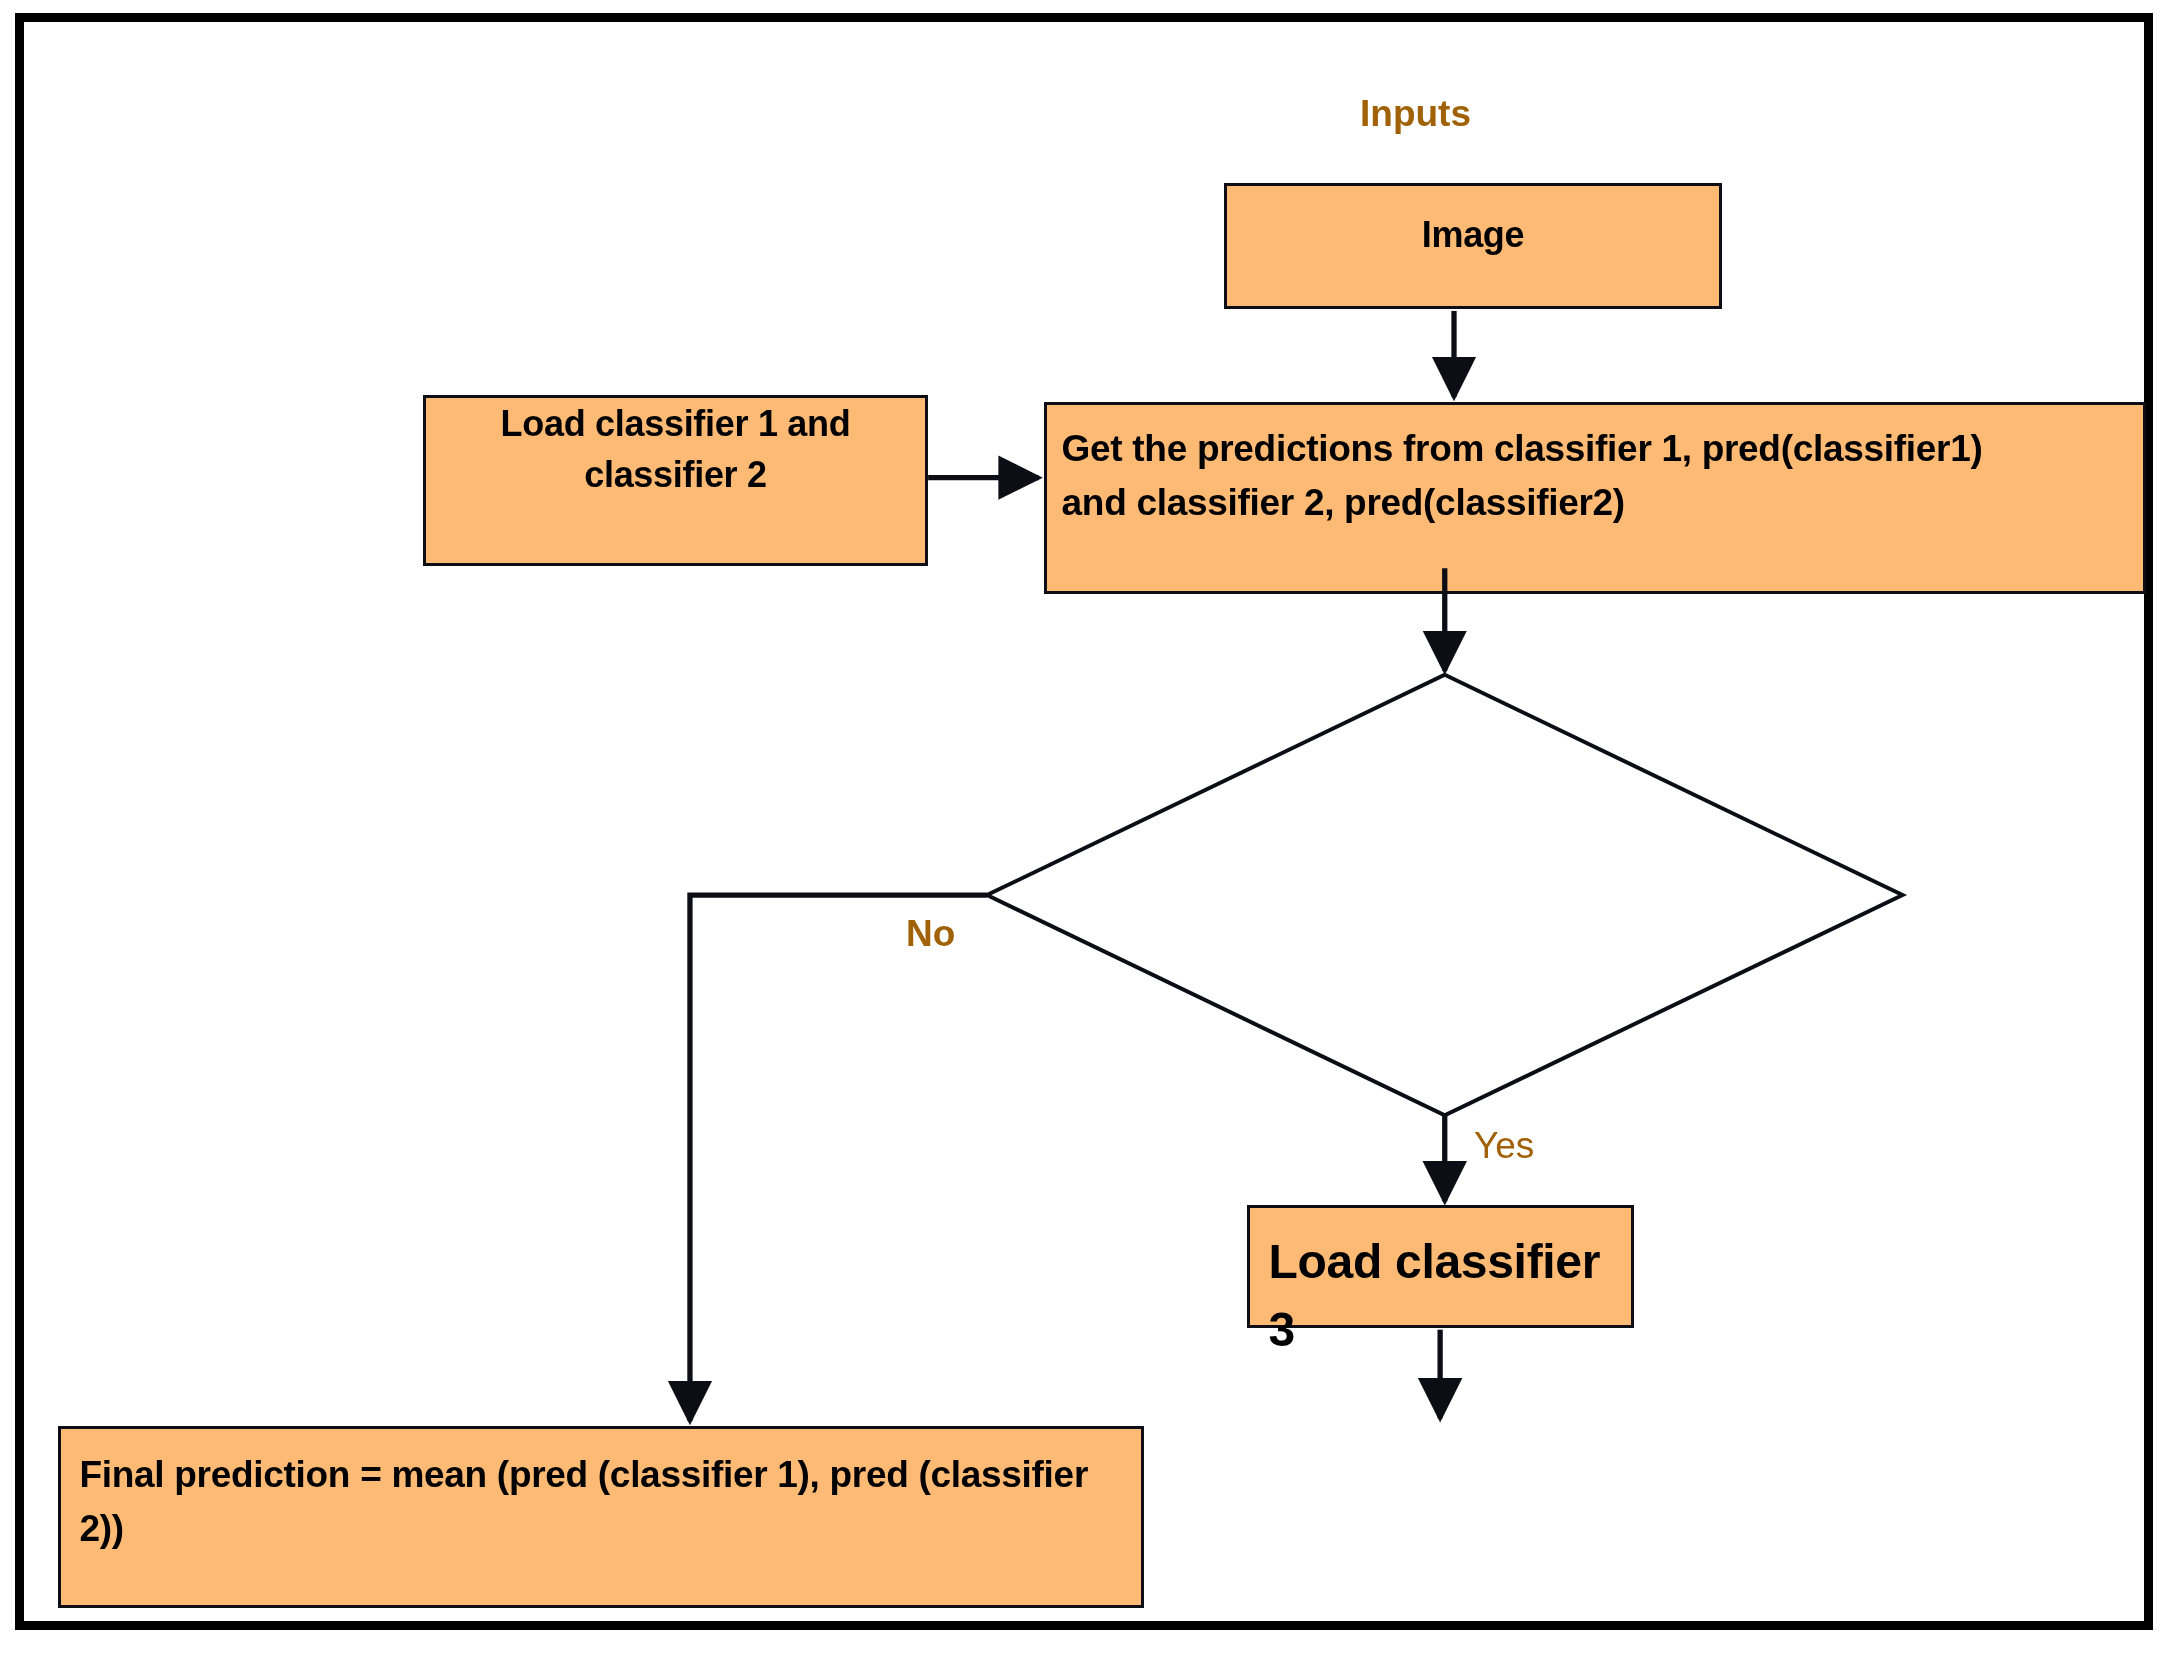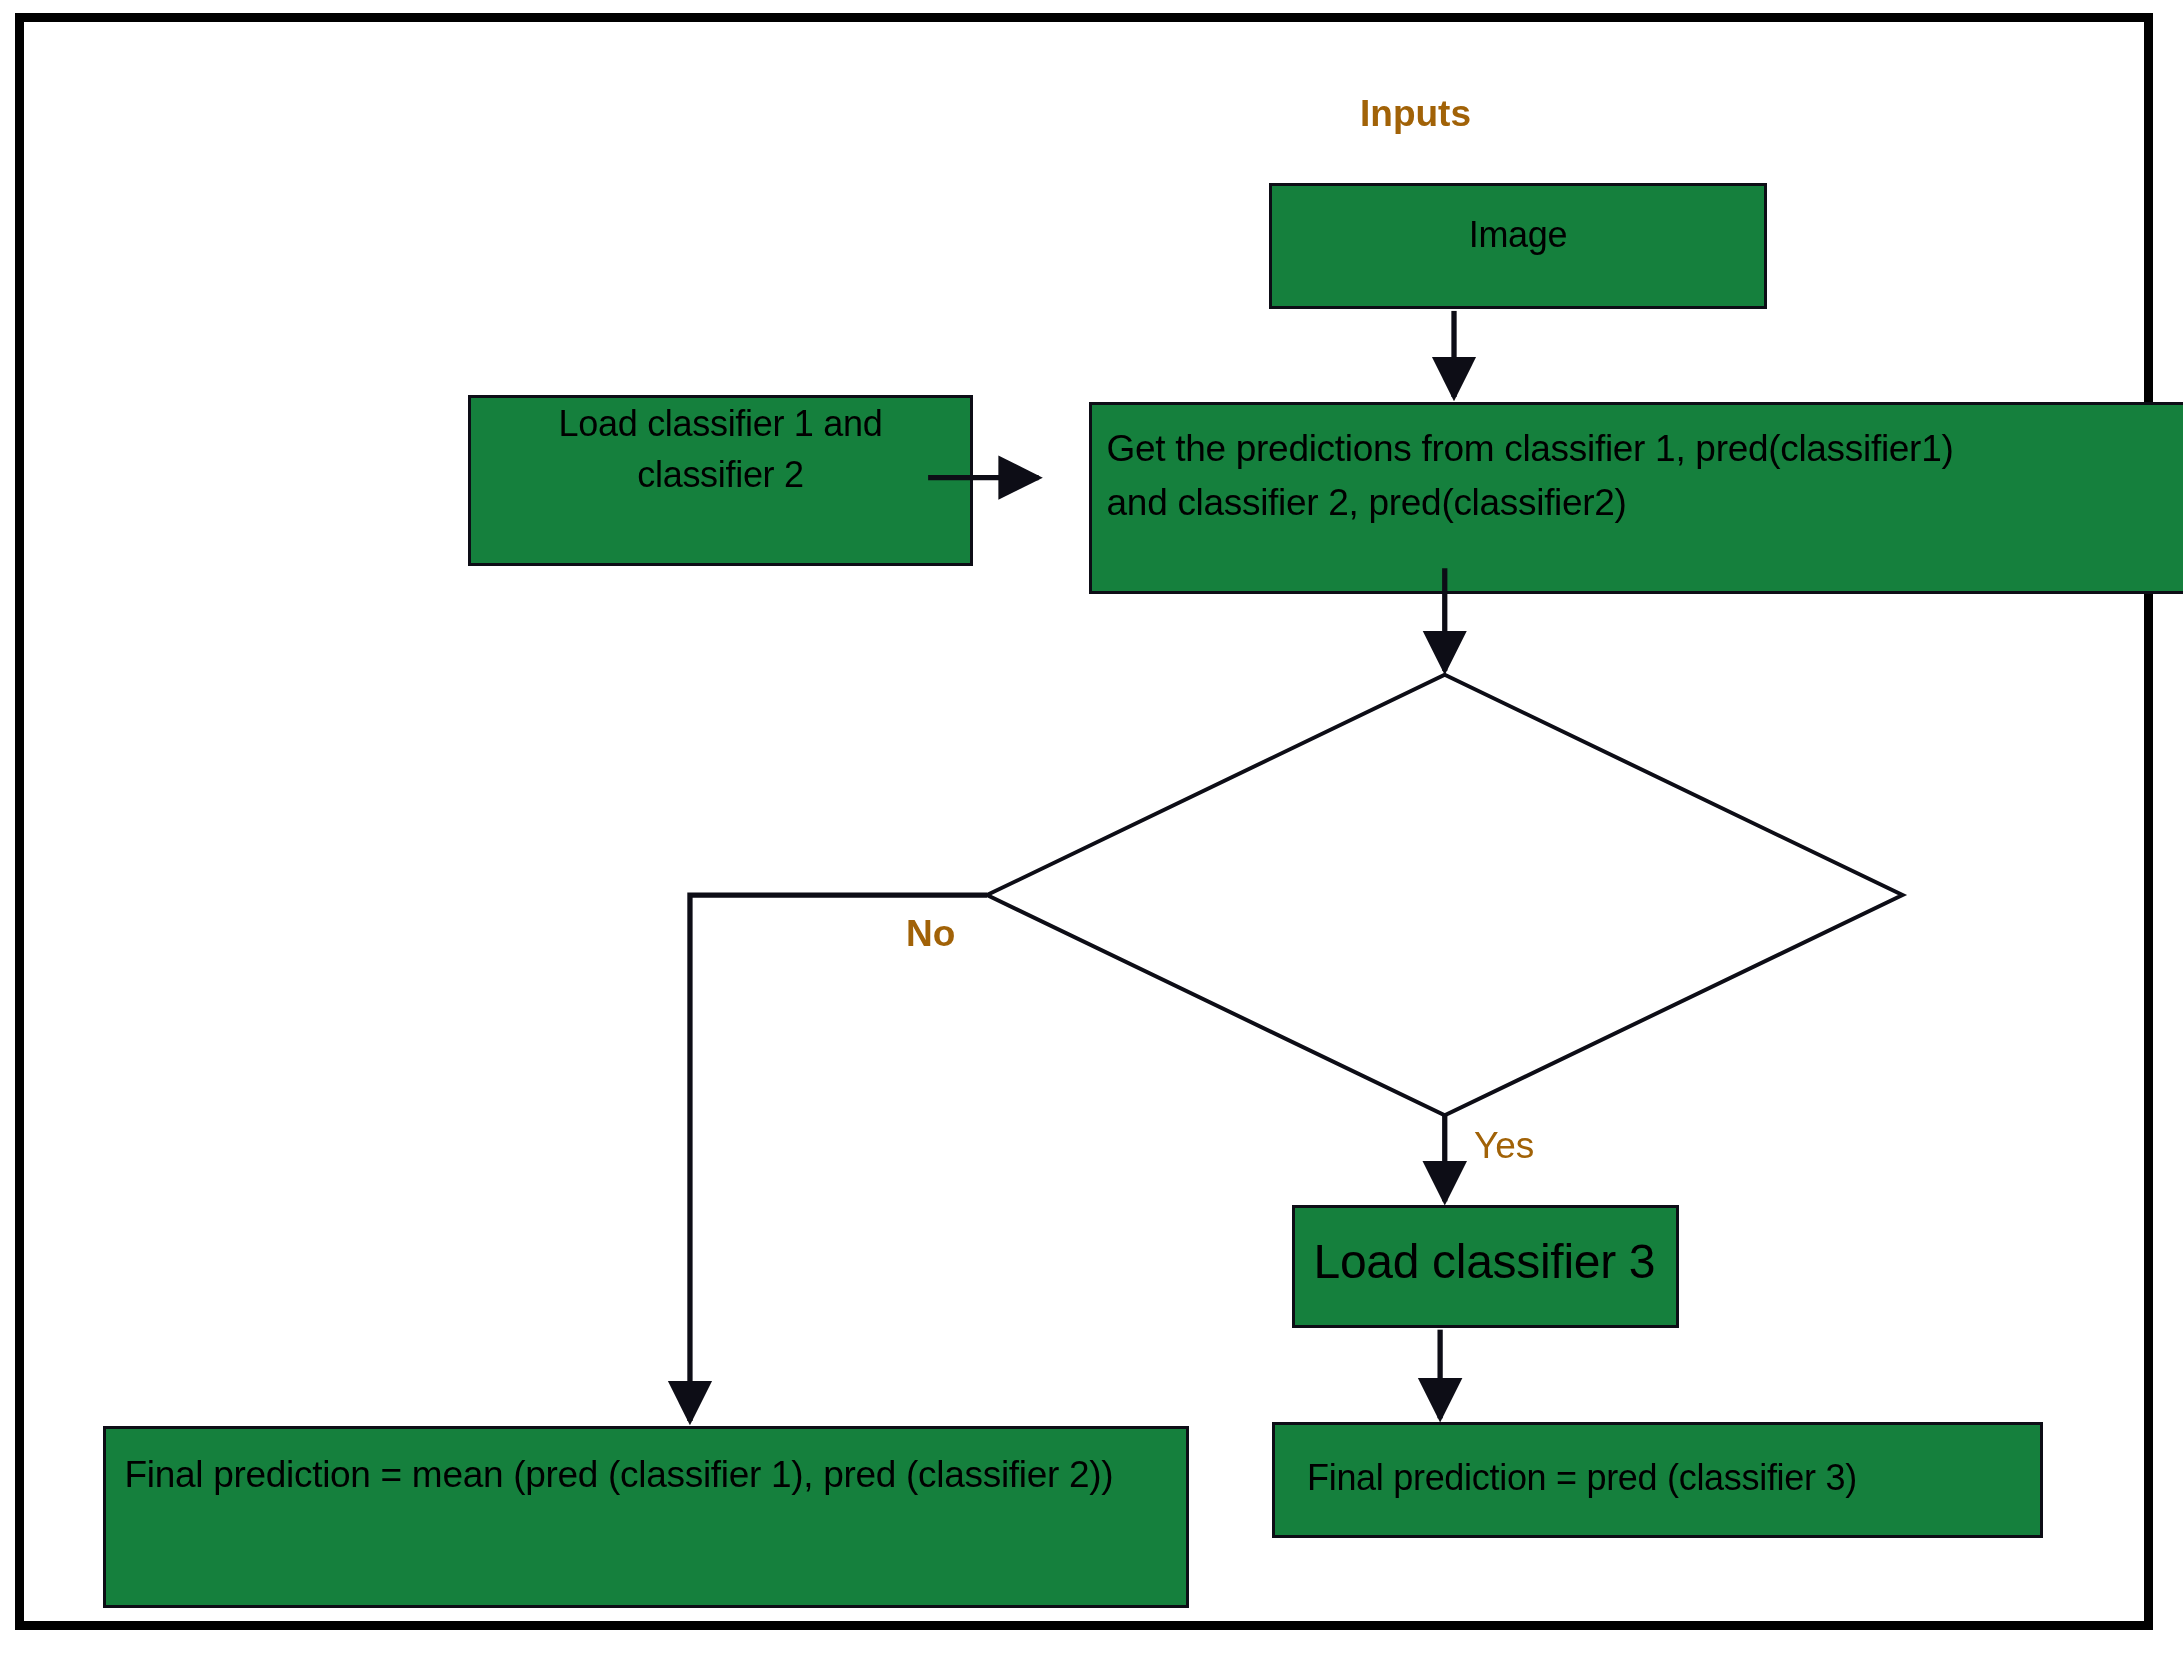--- a/index.html
+++ b/index.html
@@ -26,26 +26,25 @@
     height: 1617px;
     border: 9.3px solid #000000;
     box-sizing: border-box;
     background: transparent;
   }
   
   .node {
     position: absolute;
     box-sizing: border-box;
     border: 3.3px solid #0d0d16;
-    background: #15803d;
+    background: #fdba74;
     color: #000000;
-    font-weight: 400;
+    font-weight: 700;
     line-height: 1.42;
     letter-spacing: -0.3px;
-    margin-left: 45px;
   }
   .node .txt {
     display: block;
     white-space: pre-line;
   }
   .node.center .txt { text-align: center; }
   .node.left   .txt { text-align: left; }
 
   
   #node-image {
@@ -165,23 +164,20 @@
 classifier 2 predict
 different classes</div>
 
   <div class="label" id="label-no">No</div>
   <div class="label" id="label-yes">Yes</div>
 
   <div class="node left" id="node-load3">
     <span class="txt">Load classifier 3</span>
   </div>
 
-  <div class="node left" id="node-final3">
-    <span class="txt">Final prediction = pred (classifier 3)</span>
-  </div>
 
   <div class="node left" id="node-finalmean">
     <span class="txt">Final prediction = mean (pred (classifier 1), pred (classifier 2))</span>
   </div>
 
   <svg id="connectors" viewBox="0 0 3300 2529">
     <defs>
       <marker id="arrowhead" markerWidth="9" markerHeight="9" refX="7.6" refY="4.5" orient="auto" markerUnits="strokeWidth">
         <path d="M0,0.3 L8.4,4.5 L0,8.7 z" fill="#0d0d16"></path>
       </marker>

